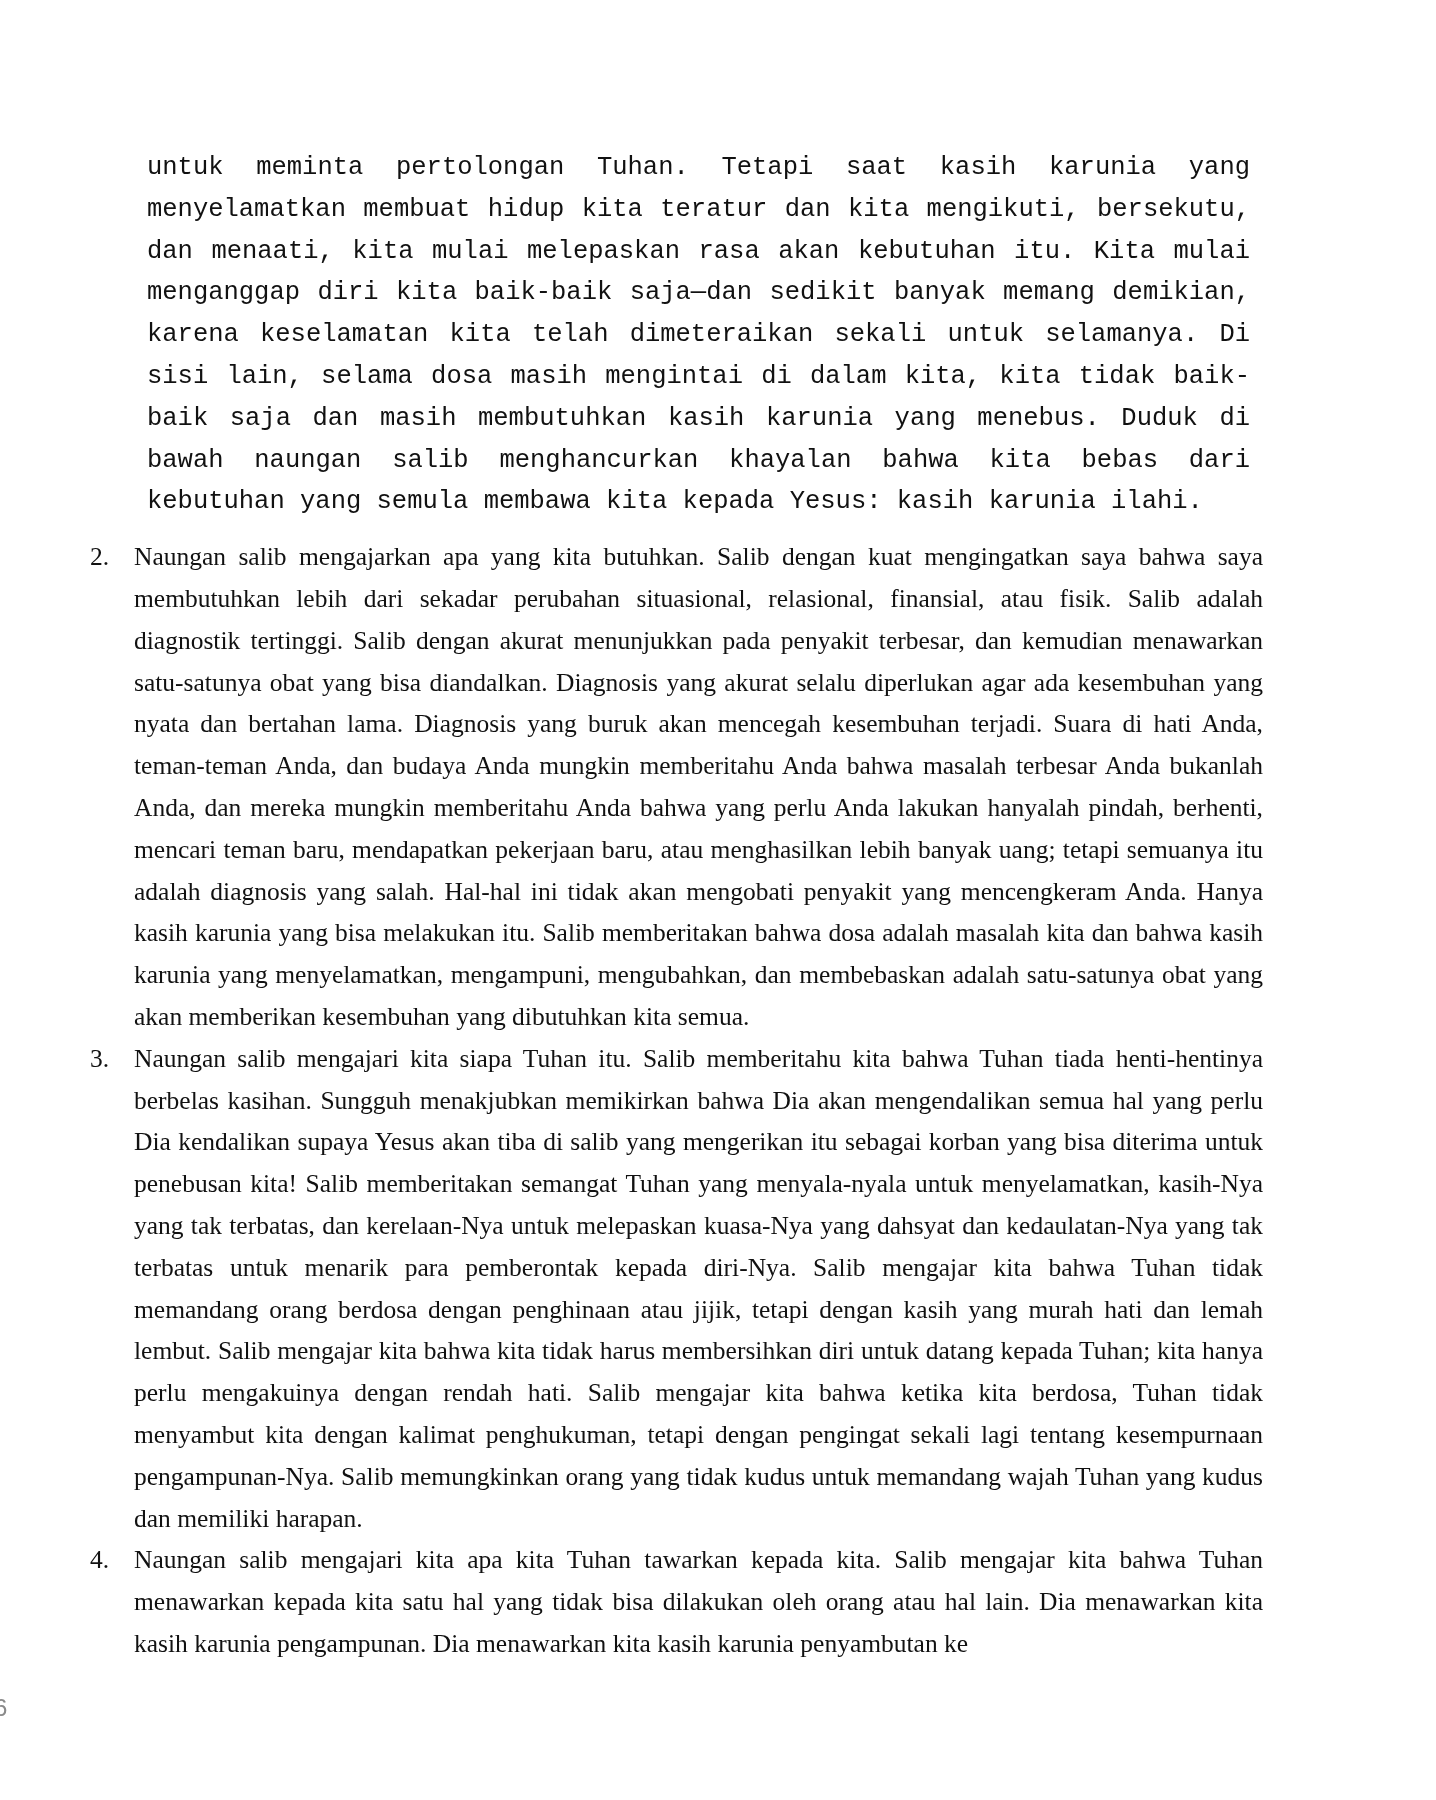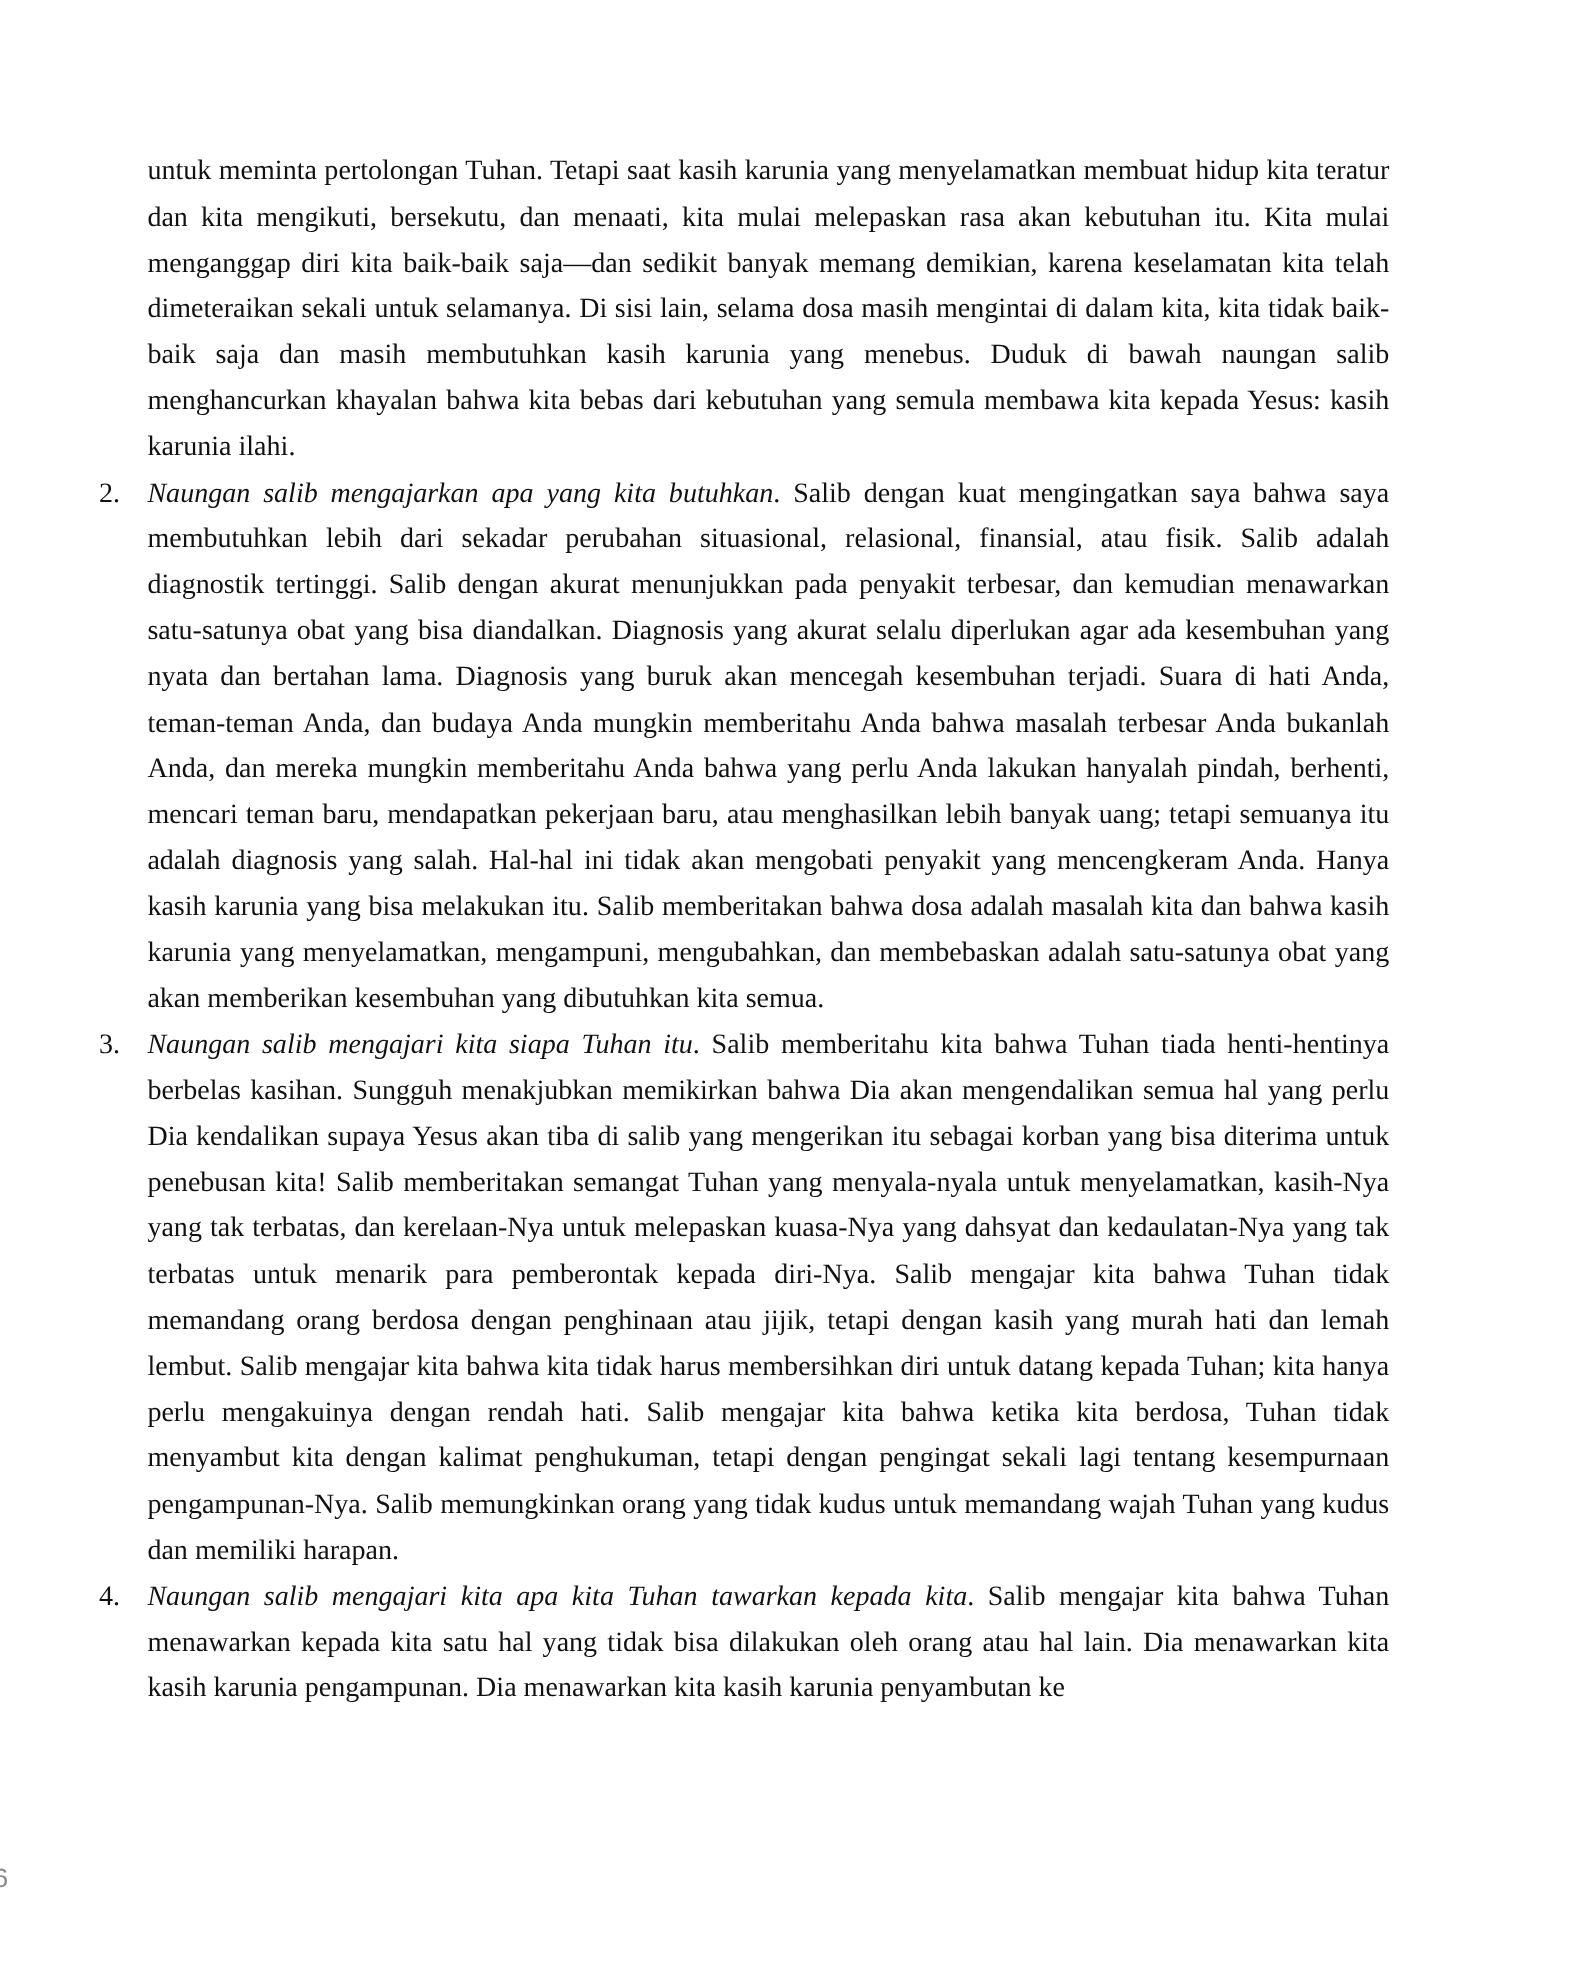--- a/index.html
+++ b/index.html
@@ -27,39 +27,39 @@
       left: 134px;
       top: 134px;
       width: 1129px;
       font-size: 25.5px;
       line-height: 41.8px;
       text-align: justify;
       text-justify: inter-word;
       hyphens: none;
     }
     .para {
-      margin: 0;
+      margin: 13px;
+      font-family: Liberation Mono, monospace;
     }
     .list {
       list-style: none;
       margin: 0;
       padding: 0;
     }
     .list-item {
       position: relative;
       margin: 0;
       padding: 0;
     }
     .num {
       position: absolute;
       left: -44px;
       top: 0;
     }
     .lead {
-      font-style: italic;
     }
     .page-number {
       position: absolute;
       left: -6px;
       top: 1694px;
       font-family: "Liberation Sans", "DejaVu Sans", sans-serif;
       font-size: 24px;
       color: #8a8a8a;
     }
   </style>

